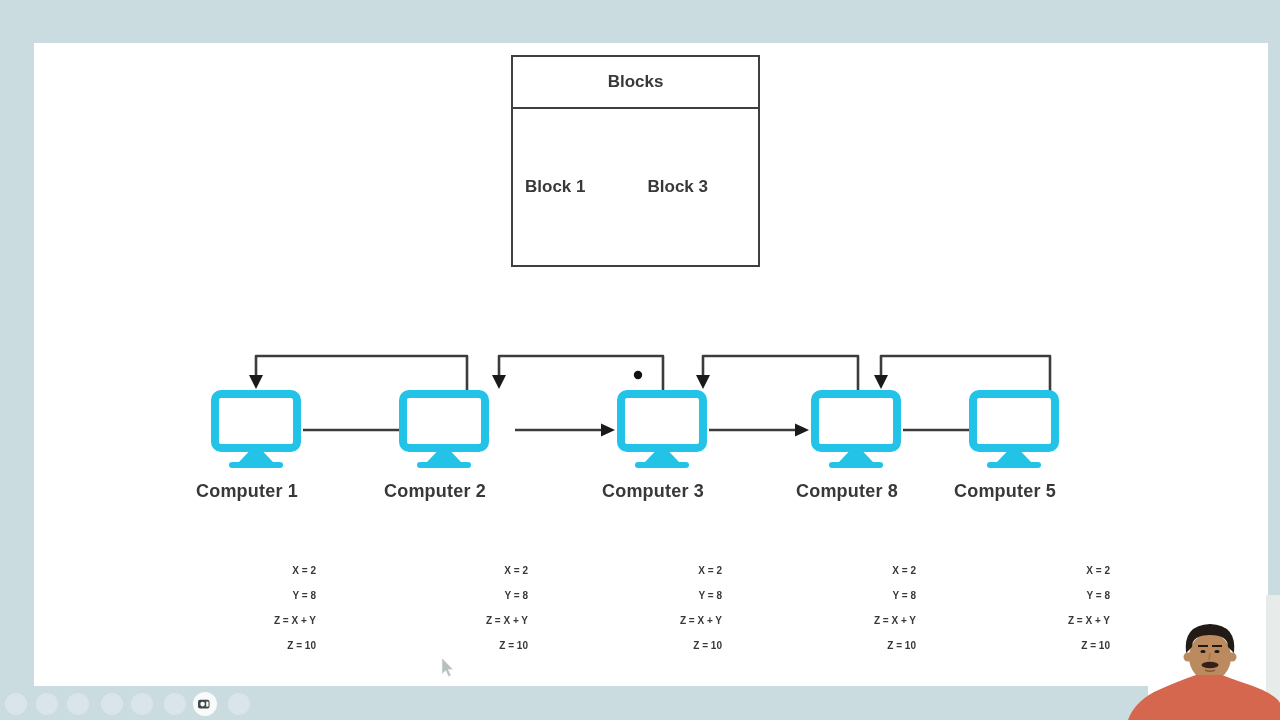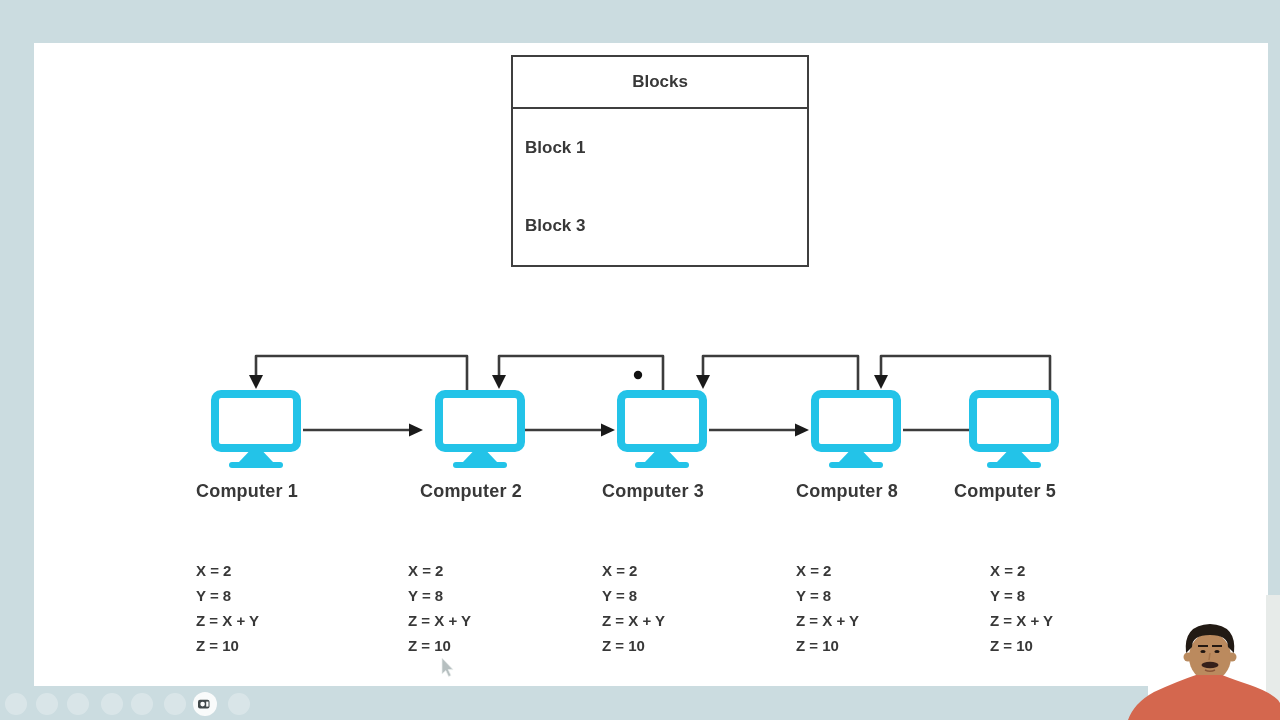--- a/index.html
+++ b/index.html
@@ -11,33 +11,33 @@
     font-family:"Liberation Sans", sans-serif;
   }
   .slide{
     position:absolute;left:34px;top:43px;
     width:1234px;height:643px;
     background:#ffffff;
   }
   
   .blocks-table{
     position:absolute;left:511px;top:55px;
-    width:298px;height:212px;
+    width:249px;height:212px;
     border:2px solid var(--table-border,#3f3f3f);
     background:#fff;
     box-sizing:border-box;
     display:flex;flex-direction:column;justify-content:center;
   }
   .bt-header{
     height:50px;flex:0 0 50px;
     border-bottom:2px solid var(--table-border,#3f3f3f);
     display:flex;align-items:center;justify-content:center;
     font-size:17px;font-weight:700;color:var(--text,#383838);
   }
-  .bt-body{flex:1;display:flex;flex-direction:column;}
+  .bt-body{flex:1;display:flex;flex-direction:row;}
   .bt-row{
     flex:1;display:flex;align-items:center;
     padding-left:12px;
     font-size:17px;font-weight:700;color:var(--text,#383838);
   }
   
   .computer{
     position:absolute;top:390px;width:120px;
     text-align:left;
   }
@@ -58,22 +58,22 @@
     background:var(--monitor,#23c3e8);
     border-radius:3px;
   }
   .comp-label{
     margin-top:13px;
     font-size:18px;font-weight:700;color:var(--text,#383838);
     letter-spacing:.2px;
   }
   .equations{
     position:absolute;top:558px;width:120px;
-    text-align:left;
-    font-size:15px;font-weight:700;line-height:25px;
+    text-align:right;
+    font-size:10px;font-weight:700;line-height:25px;
     color:var(--text,#383838);
   }
   
   .wires{position:absolute;left:0;top:0;pointer-events:none;}
   .toolbar-svg{position:absolute;left:2px;top:691px;}
   .cursor-svg{position:absolute;left:436px;top:657px;}
   .webcam{position:absolute;left:1120px;top:595px;width:160px;height:125px;}
 </style>
 </head>
 <body>
@@ -113,21 +113,21 @@
     </g>
     <circle cx="638" cy="375" r="4.2" fill="#111"></circle>
   </svg>
 
   <div class="computer" style="left:196px">
     <div class="monitor"></div>
     <div class="stand"></div>
     <div class="base"></div>
     <div class="comp-label">Computer 1</div>
   </div>
-  <div class="computer" style="left:420px">
+  <div class="computer" style="left:384px">
     <div class="monitor"></div>
     <div class="stand"></div>
     <div class="base"></div>
     <div class="comp-label">Computer 2</div>
   </div>
   <div class="computer" style="left:602px">
     <div class="monitor"></div>
     <div class="stand"></div>
     <div class="base"></div>
     <div class="comp-label">Computer 3</div>

